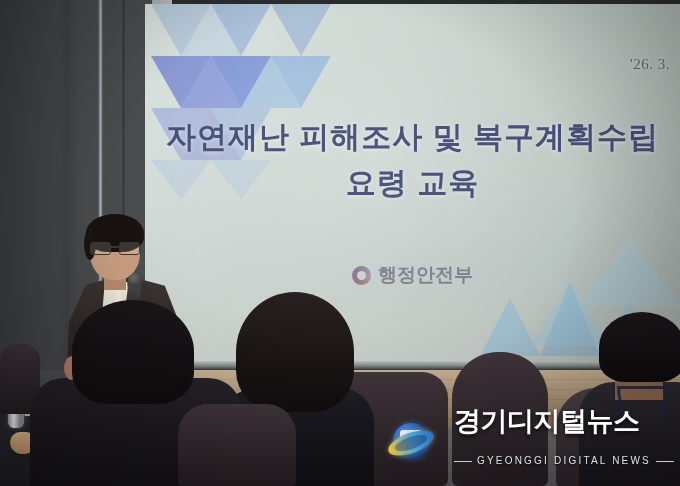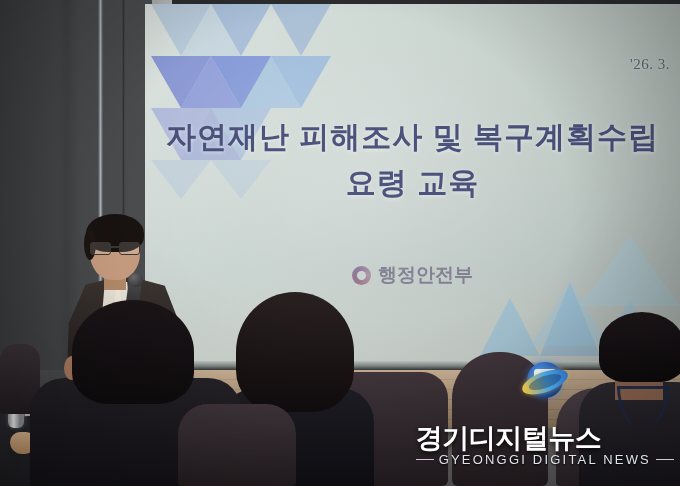--- a/index.html
+++ b/index.html
@@ -251,21 +251,21 @@
   
   .photo-grade{
     position:absolute;inset:0;pointer-events:none;
     background:
       radial-gradient(ellipse at 50% 42%, rgba(255,255,255,.05) 0%, rgba(0,0,0,0) 48%, rgba(0,0,0,.30) 100%);
   }
 
   
   .watermark{
     position:absolute;right:6px;bottom:20px;
-    display:flex;align-items:center;gap:20px;flex-direction:column;
+    display:flex;align-items:flex-end;gap:20px;
   }
   .wm-globe{
     position:relative;width:46px;height:46px;flex:0 0 auto;
   }
   .wm-globe .ball{
     position:absolute;left:5px;top:3px;width:36px;height:36px;border-radius:50%;
     background:radial-gradient(circle at 34% 28%,#4d8fe0 0%,#1f4f9e 55%,#0d2d63 100%);
     box-shadow:0 0 6px rgba(60,120,220,.6);
   }
   .wm-globe .ring{
@@ -284,22 +284,22 @@
       linear-gradient(90deg,rgba(255,255,255,.95) 30%,transparent 31%),
       linear-gradient(180deg,rgba(255,255,255,.9) 26%,transparent 27%);
     opacity:.85;border-radius:3px;
   }
   .wm-text{line-height:1;}
   .wm-main{
     font-size:27px;font-weight:bold;color:#ffffff;letter-spacing:-.5px;
     text-shadow:0 2px 4px rgba(0,0,0,.85);
   }
   .wm-sub{
-    margin-top:1px;
-    font-size:13px;letter-spacing:2.2px;color:#dfe4ea;
+    margin-top:21px;
+    font-size:10px;letter-spacing:2.2px;color:#dfe4ea;
     text-shadow:0 1px 2px rgba(0,0,0,.9);
     display:flex;align-items:center;gap:5px;
   }
   .wm-sub .bar{display:block;height:1px;width:18px;background:#c8ccd2;}
 </style>
 </head>
 <body>
 
 <div id="scene">
 

